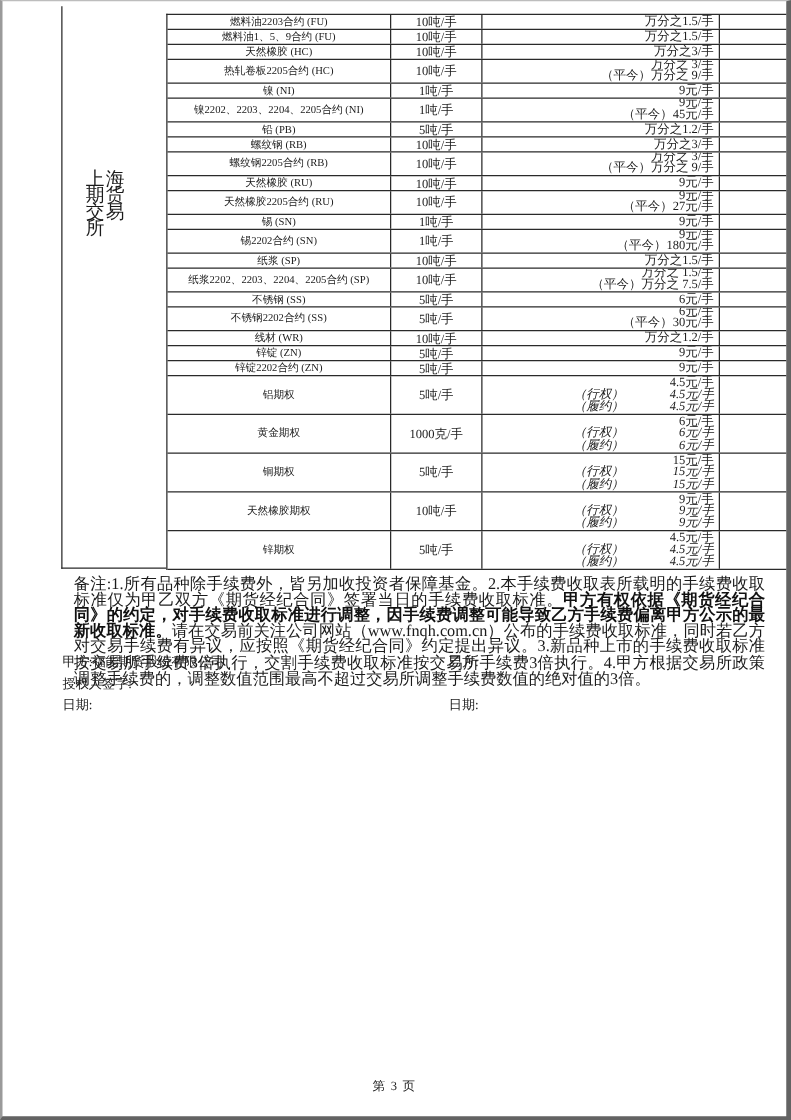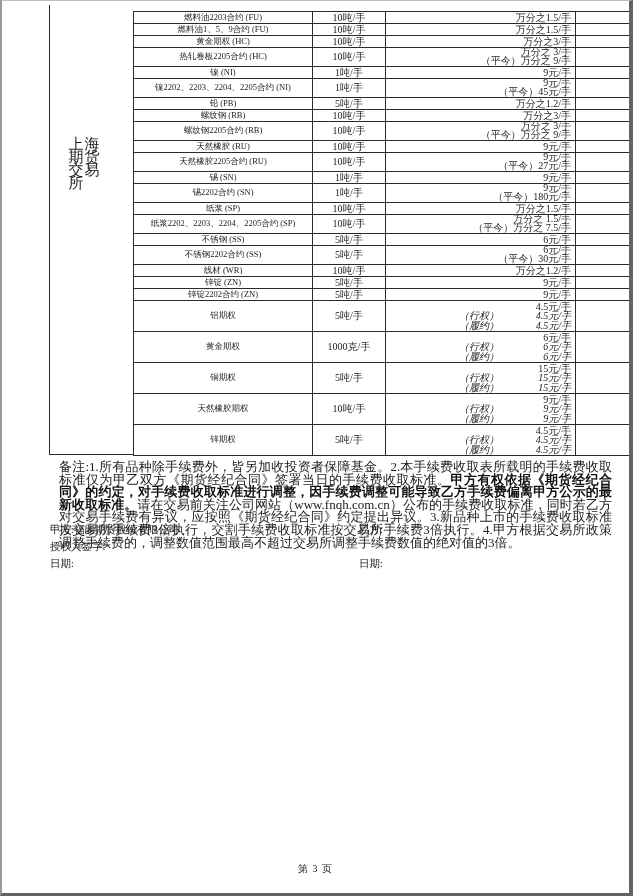--- a/index.html
+++ b/index.html
@@ -111,21 +111,21 @@
       <div class="cell c-unit">
           <span>10吨/手</span>
         </div>
       <div class="cell c-fee">
           <div class="fee-line">万分之1.5/手</div>
         </div>
     </div>
 
     <div class="row single">
       <div class="cell c-product">
-          <span>黄金期权 (HC)</span>
+          <span>天然橡胶 (HC)</span>
         </div>
       <div class="cell c-unit">
           <span>10吨/手</span>
         </div>
       <div class="cell c-fee">
           <div class="fee-line">万分之3/手</div>
         </div>
     </div>
 
     <div class="row double">

